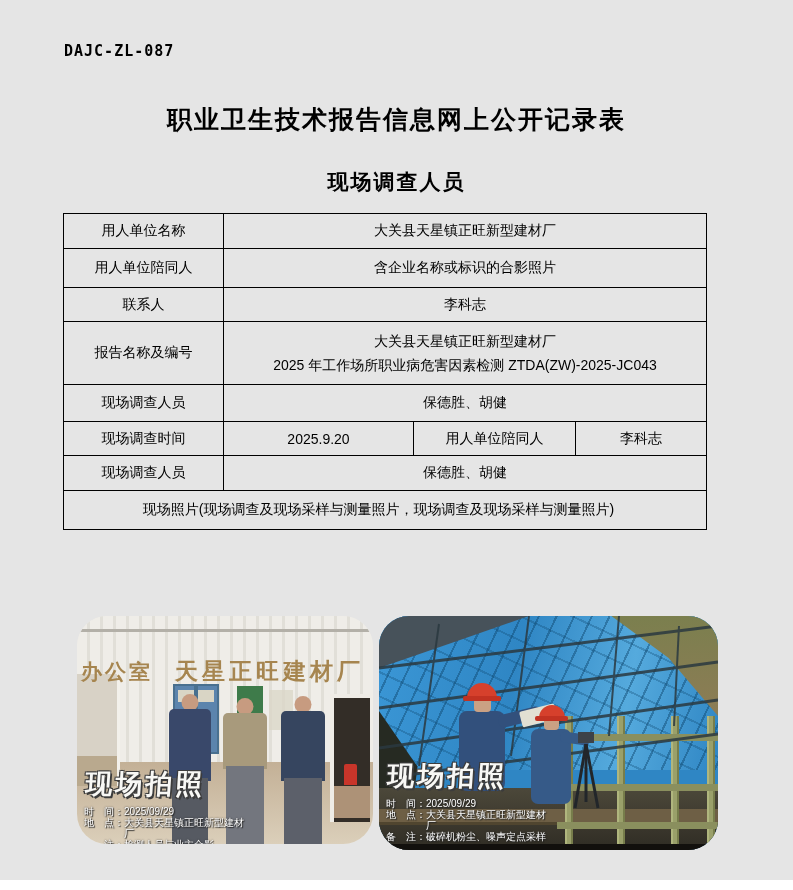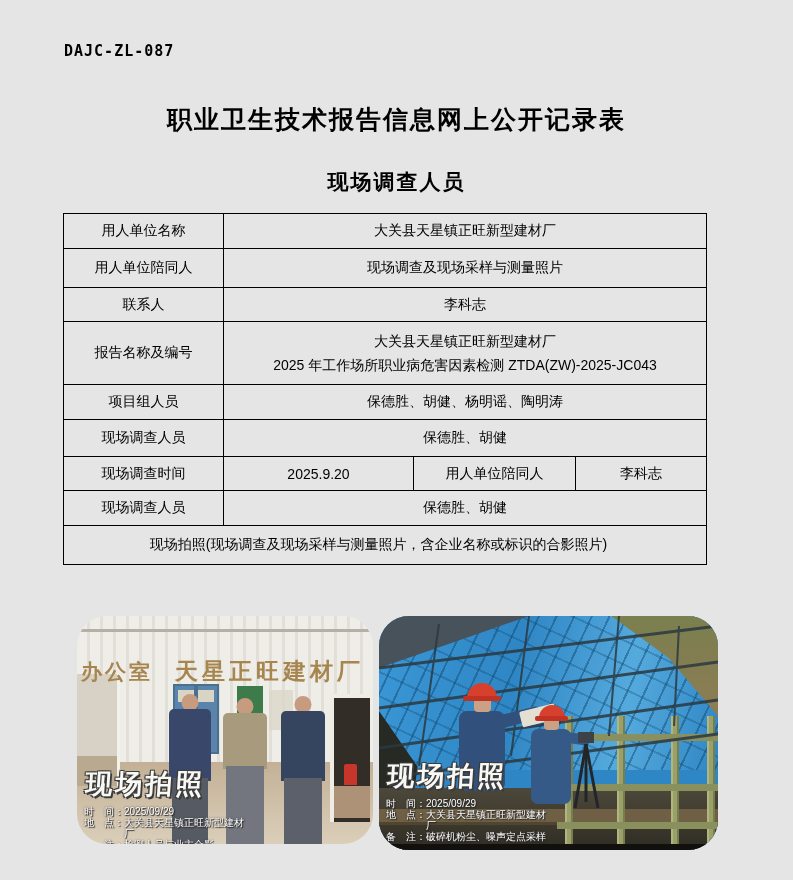--- a/index.html
+++ b/index.html
@@ -110,53 +110,49 @@
         <col style="width:162px">
         <col style="width:131px">
       </colgroup>
     <tbody>
         <tr class="h1">
       <td>用人单位名称</td>
       <td colspan="3">大关县天星镇正旺新型建材厂</td>
     </tr>
     <tr class="h2">
       <td>用人单位陪同人</td>
-      <td colspan="3">现场调查及现场采样与测量照片</td>
+      <td colspan="3">含企业名称或标识的合影照片</td>
     </tr>
     <tr class="h3">
       <td>联系人</td>
       <td colspan="3">李科志</td>
     </tr>
     <tr class="h4">
       <td>报告名称及编号</td>
       <td colspan="3" class="report-cell">
         <div>大关县天星镇正旺新型建材厂</div>
         <div>2025 年工作场所职业病危害因素检测 ZTDA(ZW)-2025-JC043</div>
       </td>
     </tr>
-    <tr class="h5">
-      <td>项目组人员</td>
-      <td colspan="3">保德胜、胡健、杨明谣、陶明涛</td>
-    </tr>
     <tr class="h6">
       <td>现场调查人员</td>
       <td colspan="3">保德胜、胡健</td>
     </tr>
     <tr class="h7">
       <td>现场调查时间</td>
       <td>2025.9.20</td>
       <td>用人单位陪同人</td>
       <td>李科志</td>
     </tr>
     <tr class="h8">
       <td>现场调查人员</td>
       <td colspan="3">保德胜、胡健</td>
     </tr>
     <tr class="hc">
-      <td colspan="4" class="caption-cell">现场拍照(现场调查及现场采样与测量照片，含企业名称或标识的合影照片)</td>
+      <td colspan="4" class="caption-cell">现场照片(现场调查及现场采样与测量照片，现场调查及现场采样与测量照片)</td>
     </tr>
   </tbody>
     </table>
 
   <div class="photos">
 
     <div class="photo photo-left">
       <div class="abs pl-wall"></div>
       <div class="abs pl-pipe"></div>
       <div class="abs pl-ground"></div>

